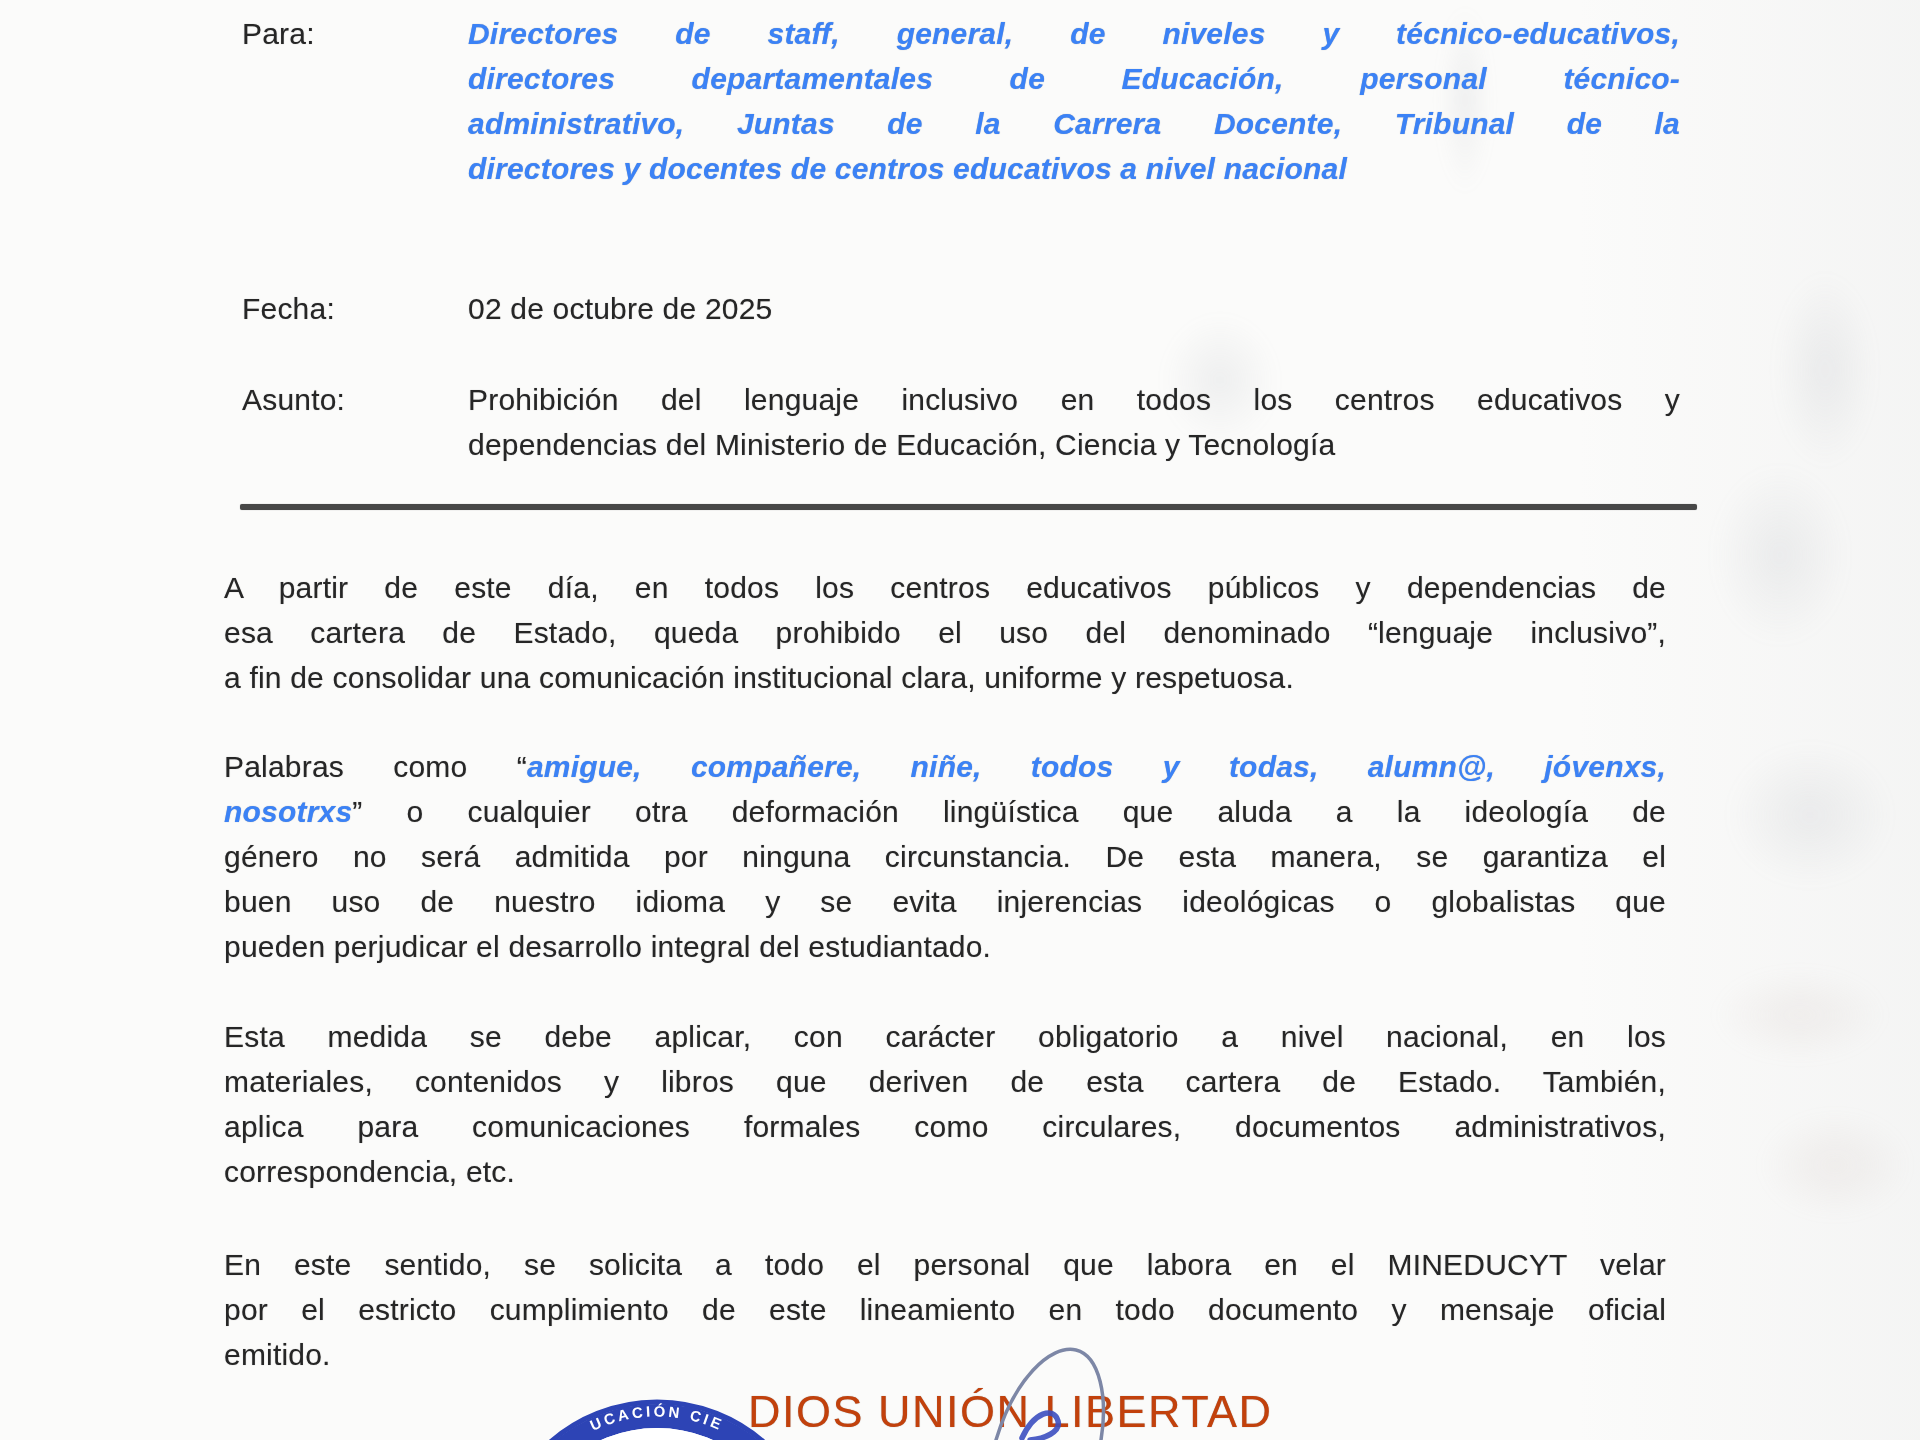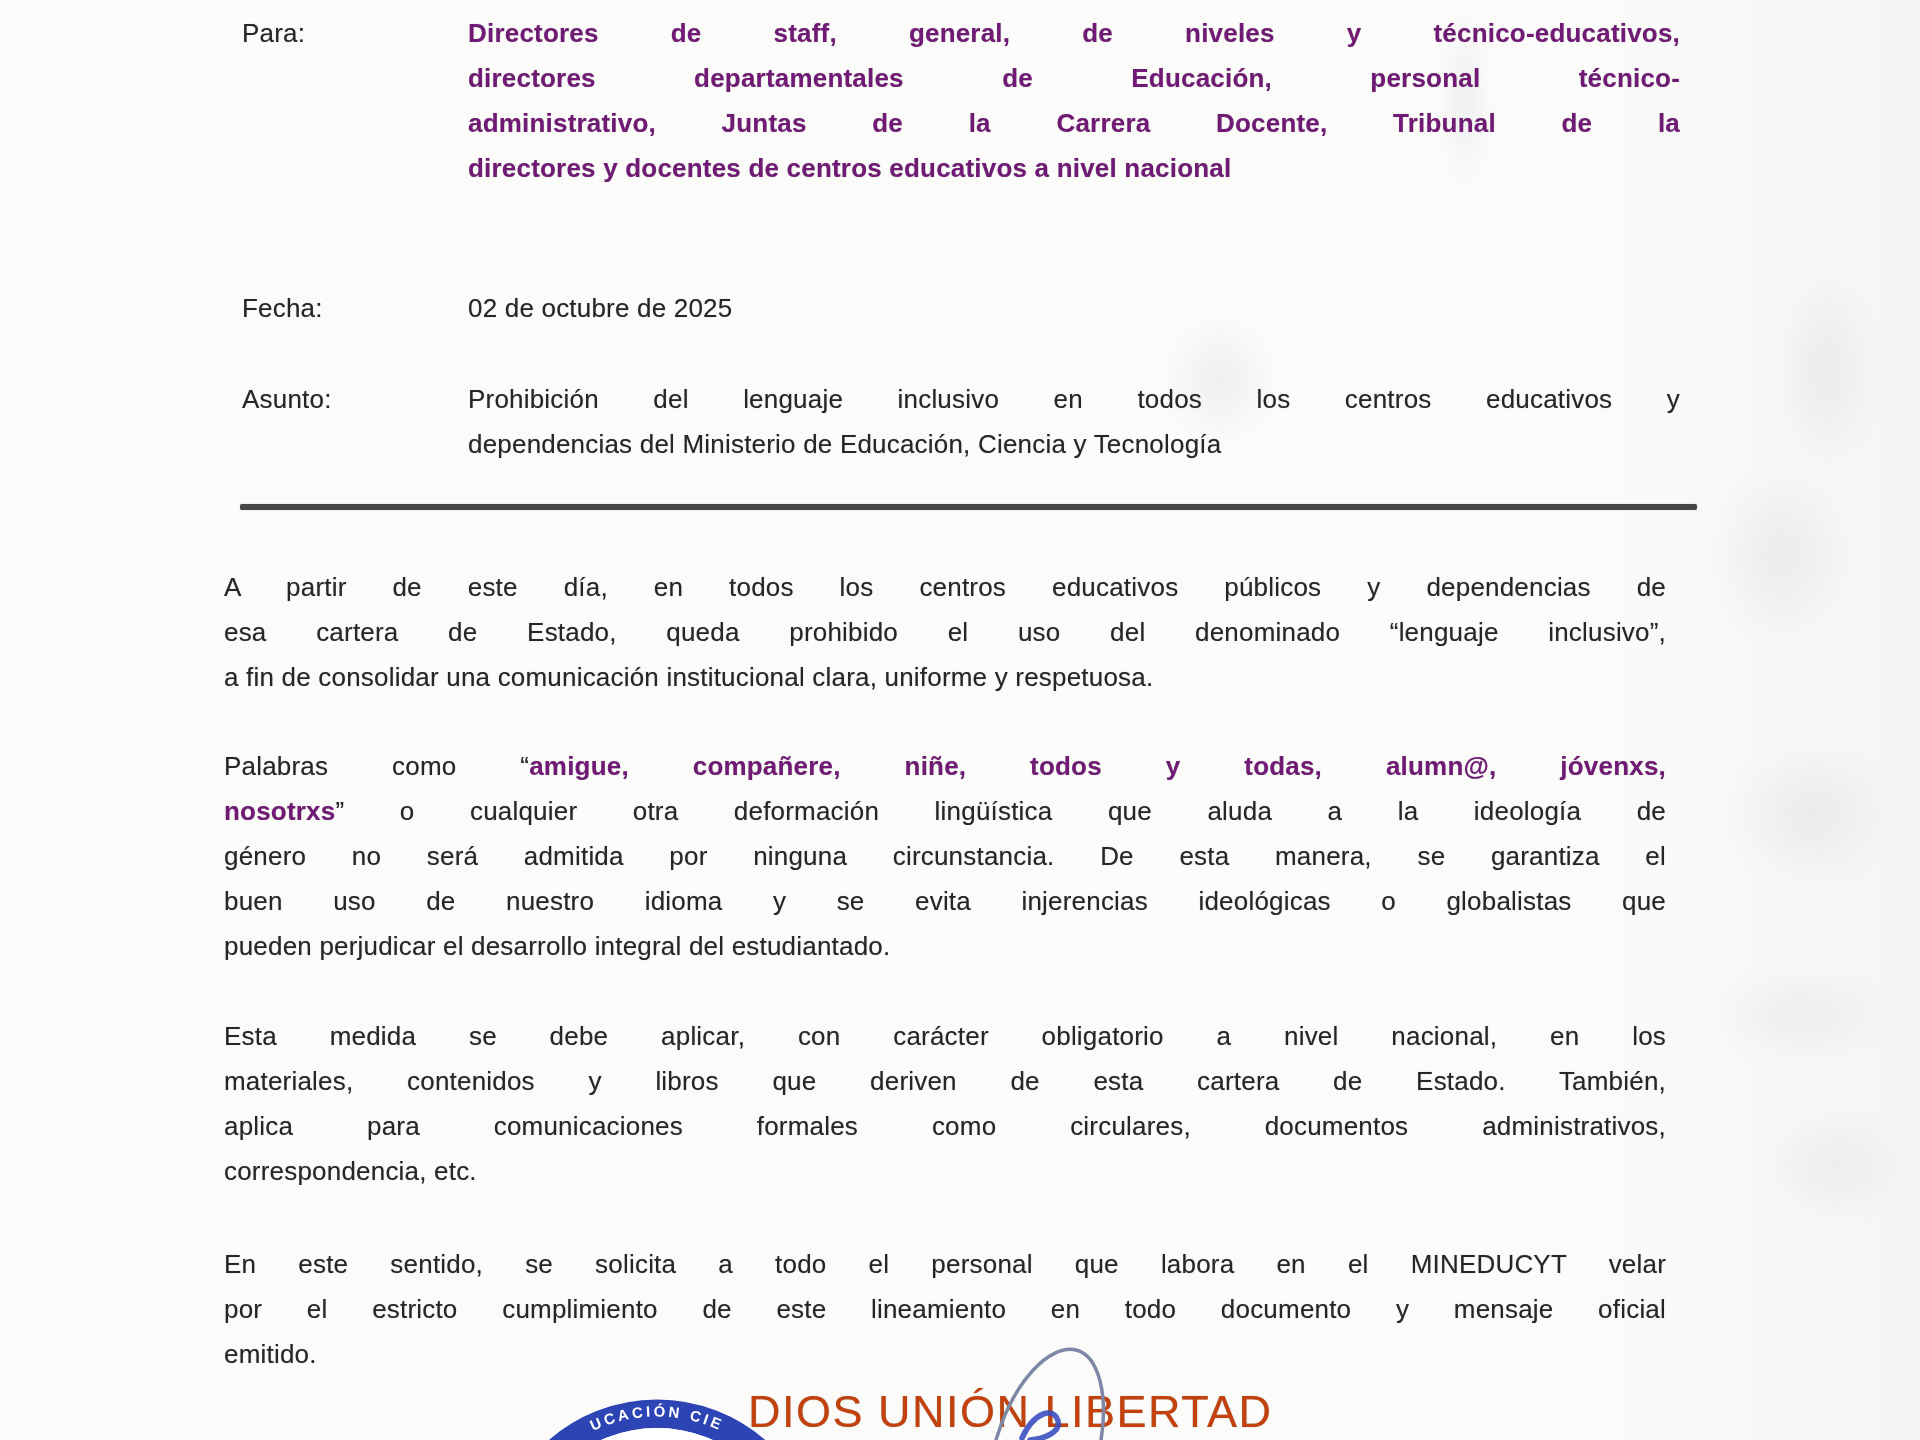--- a/index.html
+++ b/index.html
@@ -24,26 +24,26 @@
     border-radius: 50%;
     background: radial-gradient(closest-side, rgba(148,153,163,0.12), rgba(148,153,163,0) 72%);
     filter: blur(7px);
     pointer-events: none;
   }
   .ghost.warm {
     background: radial-gradient(closest-side, rgba(196,178,172,0.14), rgba(196,178,172,0) 72%);
   }
 
   .txt {
-    font-size: 26px;
+    font-size: 30px;
     line-height: 45px;
     text-shadow: 0 0 1px rgba(30,30,30,0.35);
     letter-spacing: 0.2px;
   }
-  .bold { font-weight: bold; color: #701a75; }
+  .bold { font-weight: bold; color: #3b82f6; font-style: italic; }
 
   .row-label { position: absolute; left: 242px; }
   .row-content { position: absolute; left: 468px; width: 1212px; }
 
   .body-par { position: absolute; left: 224px; width: 1442px; }
 
   .line { width: 100%; }
   .just { text-align: justify; text-align-last: justify; }
   .lastline { text-align: left; }
 

